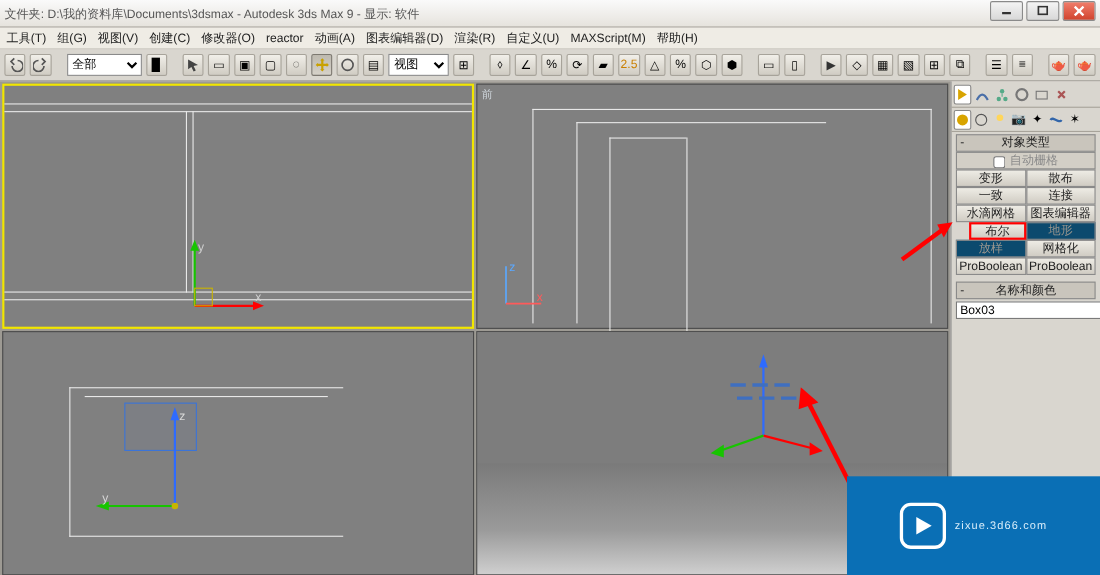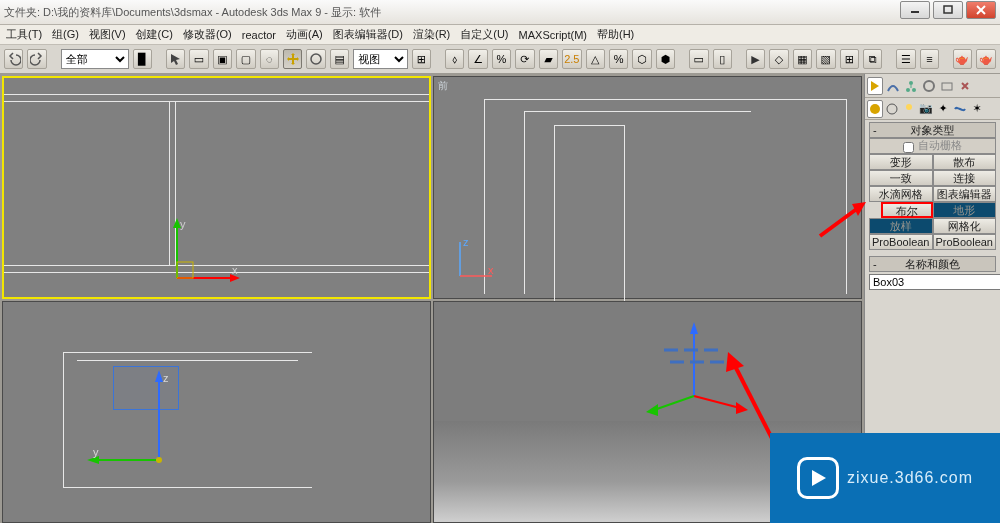--- a/index.html
+++ b/index.html
@@ -57,21 +57,21 @@
 .namefield { flex:1; height:16px; border:1px solid #7a7a7a; background:#fff; padding:0 3px; font-size:11px;}
 
 
 .camground { position:absolute; left:0; right:0; bottom:0; height:46%; background:linear-gradient(180deg,#7a7a7a,#9a9a9a 60%,#cfcfcf);}
 .camwall { position:absolute; top:0; bottom:46%; left:0; right:0; background:#7d7d7d;}
 
 
 .watermark { position:absolute; right:0; bottom:0; width:230px; height:90px; background:#0a6fb5; display:flex; align-items:center; justify-content:center; gap:8px; color:#fff; }
 .watermark .play { width:42px; height:42px; border:3px solid #fff; border-radius:10px; display:flex; align-items:center; justify-content:center;}
 .watermark .big { font-size:22px; font-weight:600; letter-spacing:2px;}
-.watermark .small { font-size:16px; letter-spacing:1px; color:#d8edfa;}
+.watermark .small { font-size:10px; letter-spacing:1px; color:#d8edfa;}
 
 .redarrow2 { position:absolute; }
 </style>
 </head>
 <body>
 
 <div class="titlebar">
   <span class="title">文件夹: D:\我的资料库\Documents\3dsmax     - Autodesk 3ds Max 9 -     显示: 软件</span>
   <div class="winbtns">
     <div class="winbtn">

